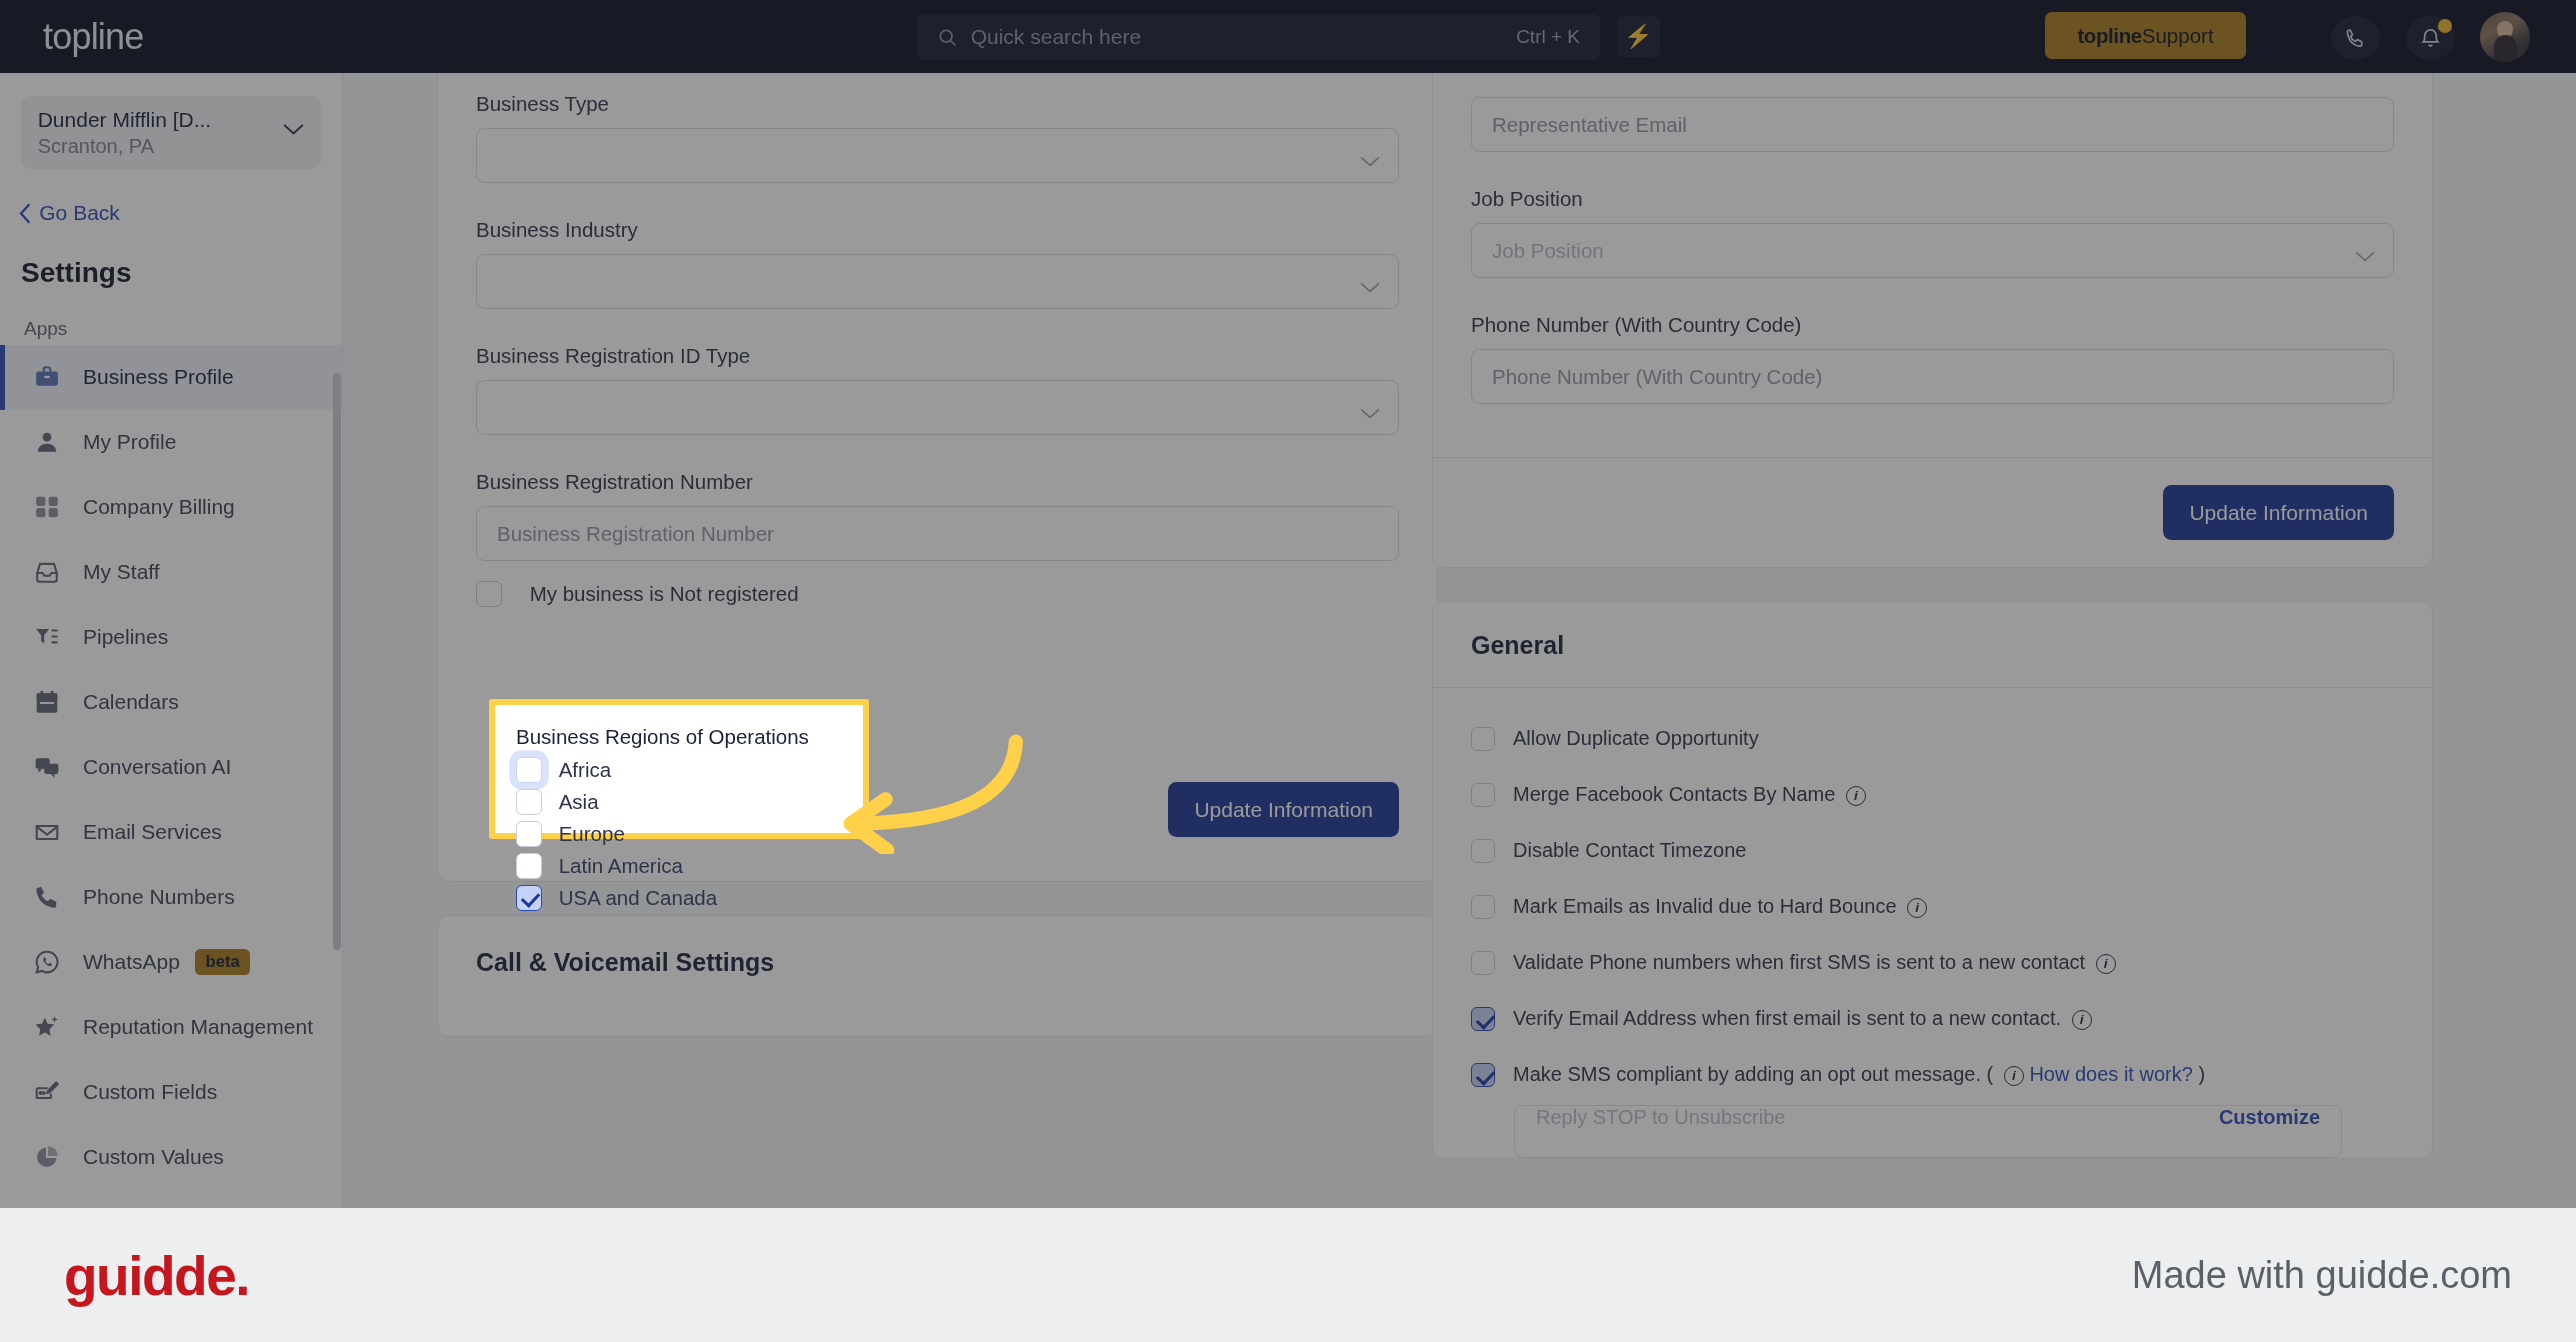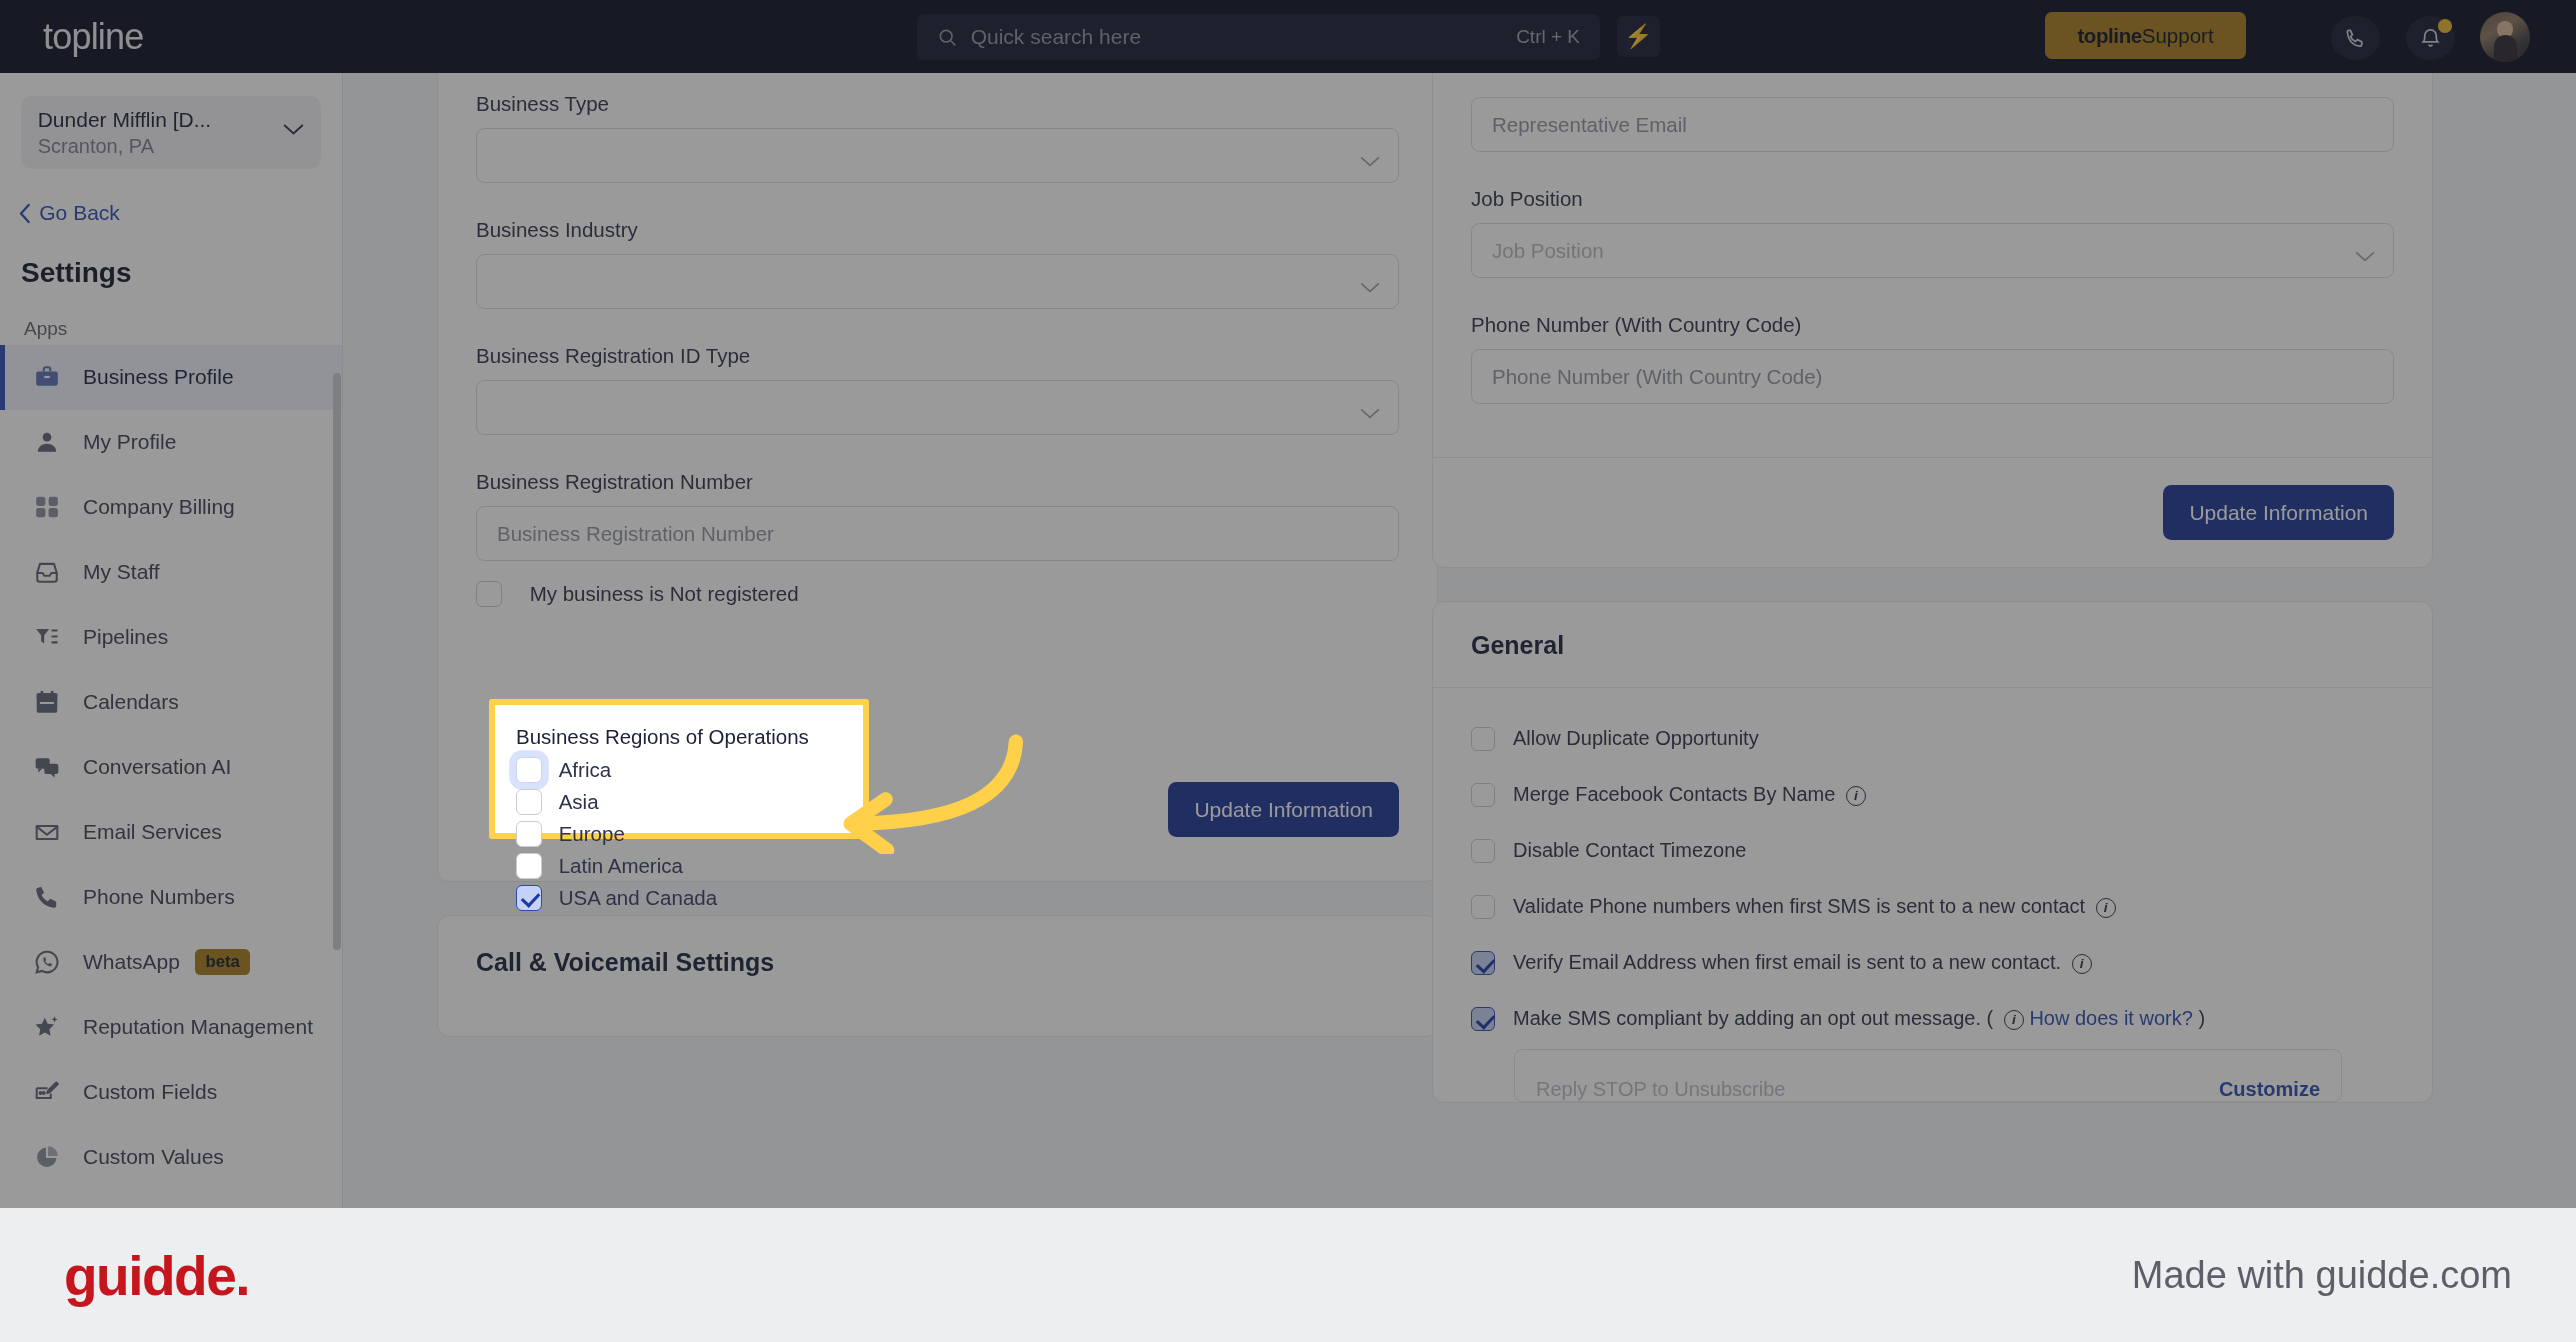--- a/index.html
+++ b/index.html
@@ -190,21 +190,21 @@
   .gen-row .txt { font-size: 20px; color: #2d3348; }
   .info-i {
     display: inline-flex; align-items: center; justify-content: center;
     width: 20px; height: 20px; border: 1.5px solid #2b3145; border-radius: 50%;
     font-size: 13.7px; color: #2b3145; margin-left: 10.6px;
     vertical-align: middle; font-style: italic; font-weight: 700;
   }
   .link-blue { color: #2a4bb3; }
   .optout {
     margin-left: 43px; height: 53px; border: 0.8px solid #dfe2e8; border-radius: 8.4px;
-    background: #fff; display: flex; align-items: flex-end; justify-content: space-between;
+    background: #fff; display: flex; align-items: flex-start; justify-content: space-between;
     padding: 0 21px; width: 828px;
   }
   .optout .ph { font-size: 20px; color: #b7bcc8; }
   .optout .cust { font-size: 20px; color: #2a4bb3; font-weight: 600; }
 
   
   .overlay {
     position: absolute; left: 0; top: 0; right: 0; height: 1208px;
     background: rgba(40,40,40,0.47); z-index: 50; pointer-events: none;
   }
@@ -544,20 +544,24 @@
               <div class="gen-row">
                 <span class="cbox"></span>
                 <span class="txt"><span>Merge Facebook Contacts By Name</span><span class="info-i">i</span></span>
               </div>
               <div class="gen-row">
                 <span class="cbox"></span>
                 <span class="txt"><span>Disable Contact Timezone</span></span>
               </div>
               <div class="gen-row">
                 <span class="cbox"></span>
+                <span class="txt"><span>Mark Emails as Invalid due to Hard Bounce</span><span class="info-i">i</span></span>
+              </div>
+              <div class="gen-row">
+                <span class="cbox"></span>
                 <span class="txt"><span>Validate Phone numbers when first SMS is sent to a new contact</span><span class="info-i">i</span></span>
               </div>
               <div class="gen-row">
                 <span class="cbox checked"></span>
                 <span class="txt"><span>Verify Email Address when first email is sent to a new contact.</span><span class="info-i">i</span></span>
               </div>
               <div class="gen-row">
                 <span class="cbox checked"></span>
                 <span class="txt"><span>Make SMS compliant by adding an opt out message.</span><span>  (</span><span class="info-i">i</span><span class="link-blue"> How does it work?</span><span> )</span></span>
               </div>

